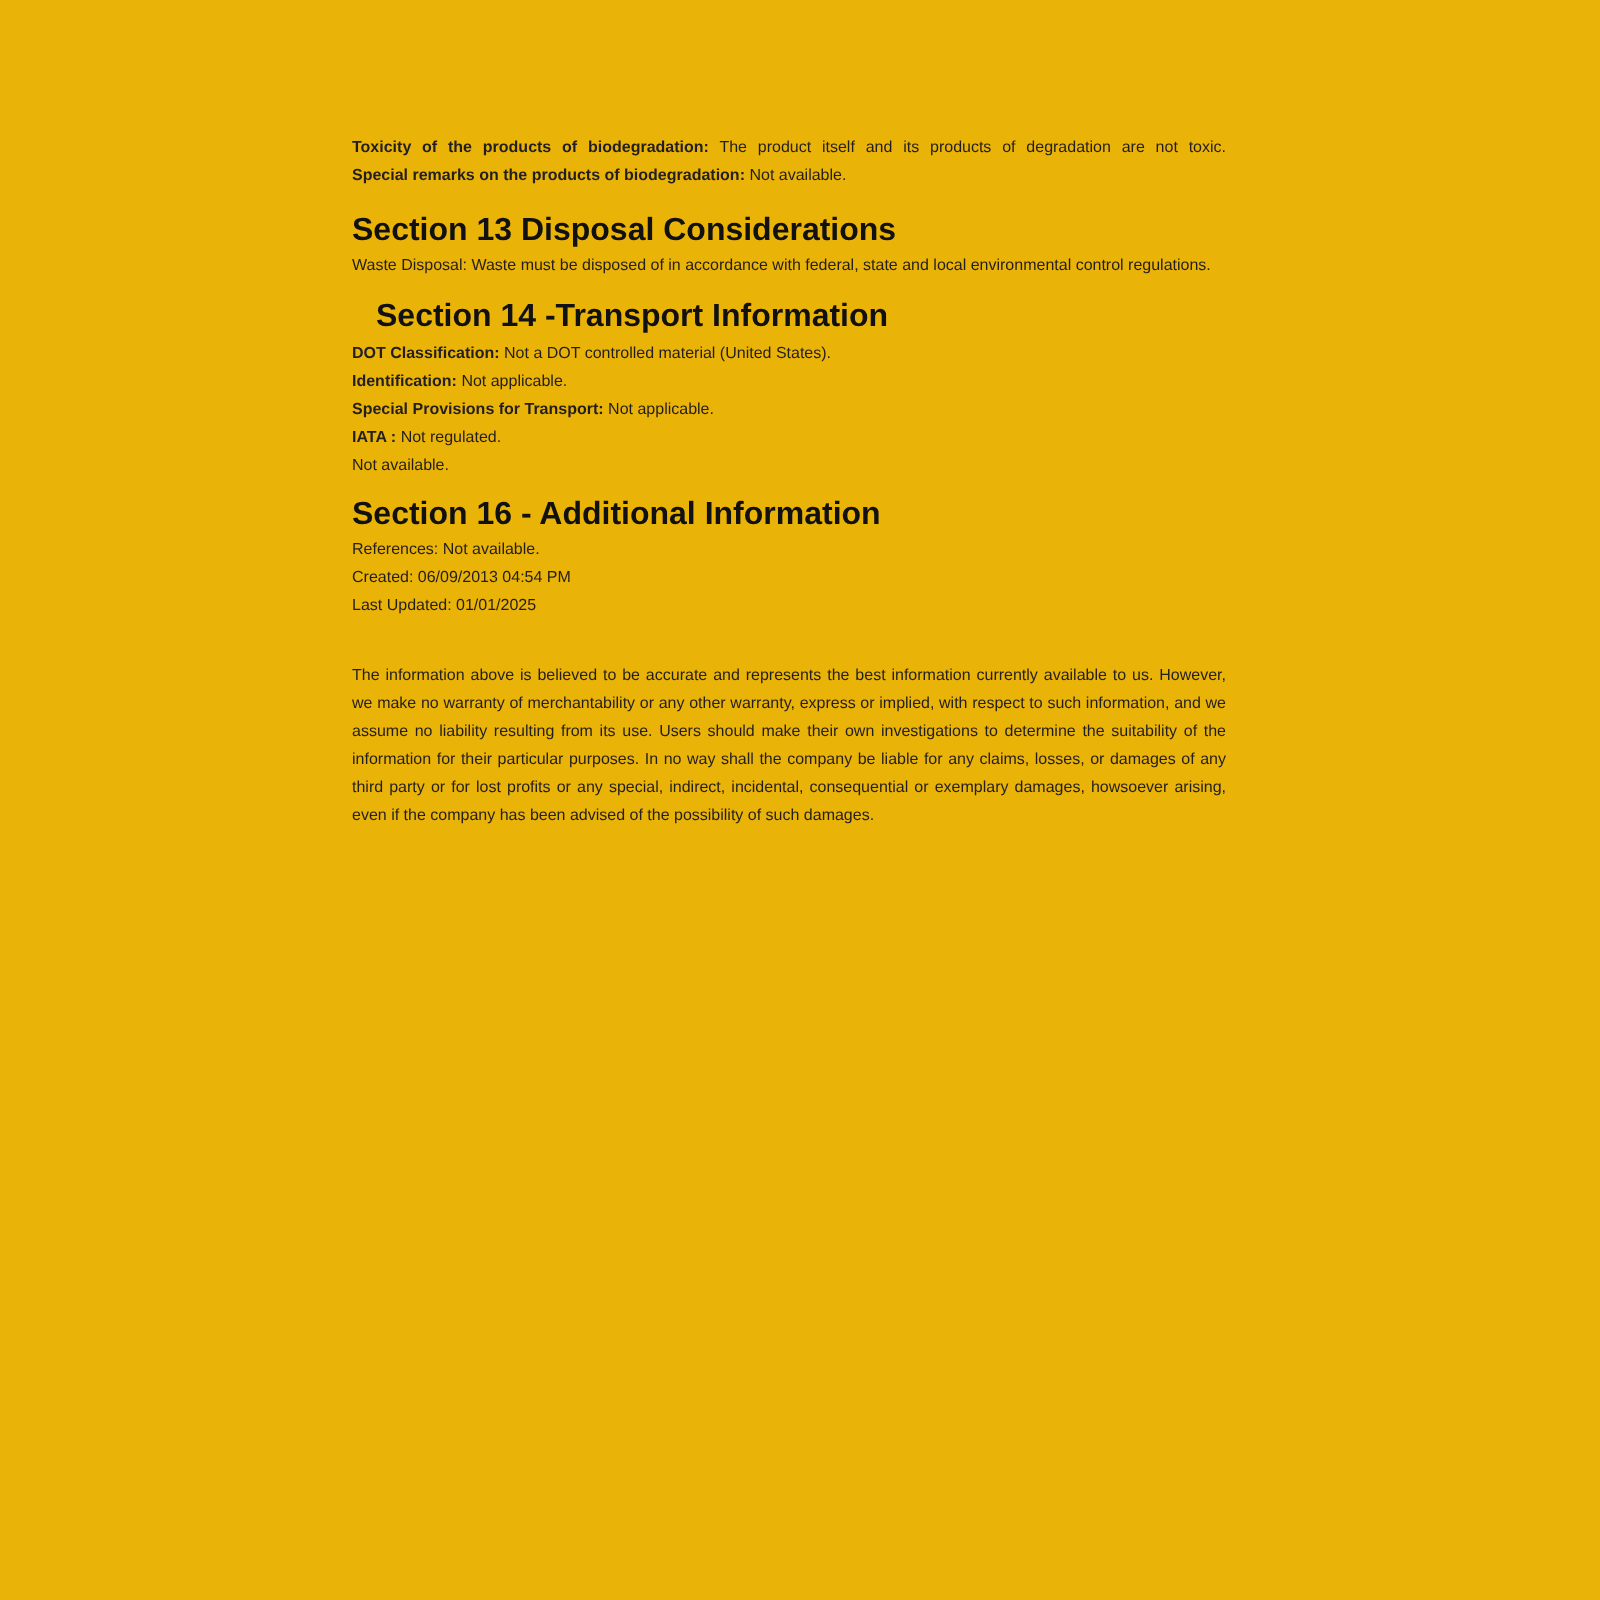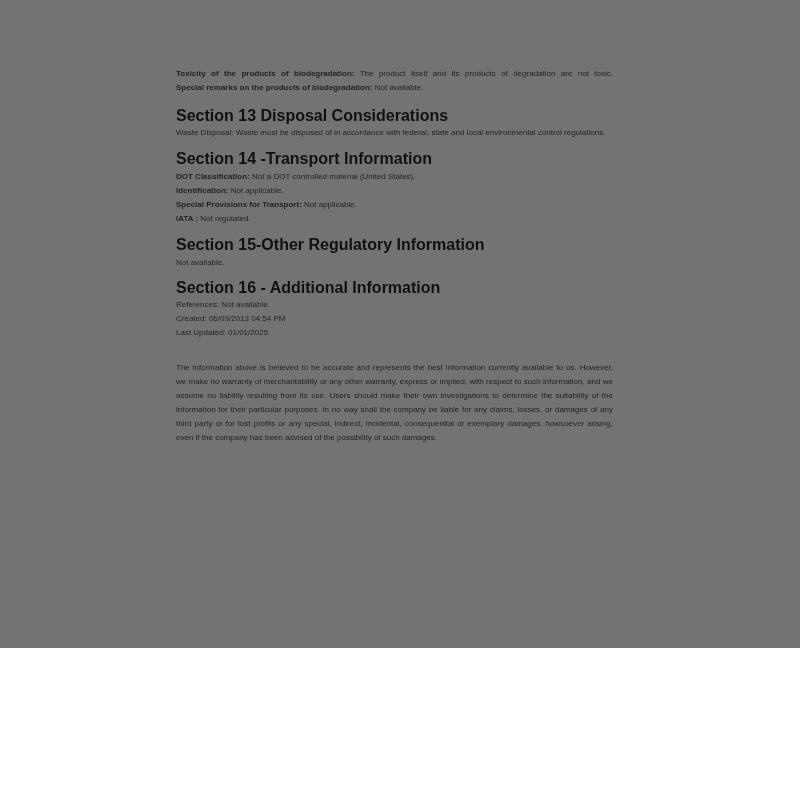--- a/index.html
+++ b/index.html
@@ -3,22 +3,22 @@
 <meta charset="utf-8">
 <style>
   html, body {
     margin: 0;
     padding: 0;
     background: #ffffff;
   }
   .page {
     position: relative;
     width: 800px;
-    height: 648px;
-    background: #737373;
+    height: 800px;
+    background: #eab308;
     overflow: hidden;
     font-family: "Liberation Sans", sans-serif;
   }
   .content {
     position: absolute;
     left: 176px;
     top: 65px;
     width: 437px;
     color: #231f20;
   }
@@ -42,21 +42,21 @@
   }
   h2 {
     font-family: "Liberation Sans", sans-serif;
     font-weight: 700;
     font-size: 16px;
     line-height: 16px;
     color: #111111;
     margin: 0;
   }
   .h13 { margin: 13px 0 2px; }
-  .h14 { margin: 11px 0 3px; }
+  .h14 { margin: 11px 12px 3px; }
   .h15 { margin: 11px 0 3px; }
   .h16 { margin: 10px 0 2px; }
   .disclaimer {
     margin-top: 21px !important;
     text-align: justify;
     color: #231f20;
   }
 </style>
 </head>
 <body>
@@ -70,21 +70,20 @@
 
     <h2 class="h13">Section 13 Disposal Considerations</h2>
     <p class="justify">Waste Disposal: Waste must be disposed of in accordance with federal, state and local environmental control regulations.</p>
 
     <h2 class="h14">Section 14 -Transport Information</h2>
     <p><b>DOT Classification:</b> <span>Not a DOT controlled material (United States).</span></p>
     <p><b>Identification:</b> <span>Not applicable.</span></p>
     <p><b>Special Provisions for Transport:</b> <span>Not applicable.</span></p>
     <p><b>IATA :</b> <span>Not regulated.</span></p>
 
-    <h2 class="h15">Section 15-Other Regulatory Information</h2>
     <p>Not available.</p>
 
     <h2 class="h16">Section 16 - Additional Information</h2>
     <p>References: Not available.</p>
     <p>Created: 06/09/2013 04:54 PM</p>
     <p>Last Updated: 01/01/2025</p>
 
     <p class="disclaimer">The information above is believed to be accurate and represents the best information currently available to us. However, we make no warranty of merchantability or any other warranty, express or implied, with respect to such information, and we assume no liability resulting from its use. Users should make their own investigations to determine the suitability of the information for their particular purposes. In no way shall the company be liable for any claims, losses, or damages of any third party or for lost profits or any special, indirect, incidental, consequential or exemplary damages, howsoever arising, even if the company has been advised of the possibility of such damages.</p>
 
   </div>

